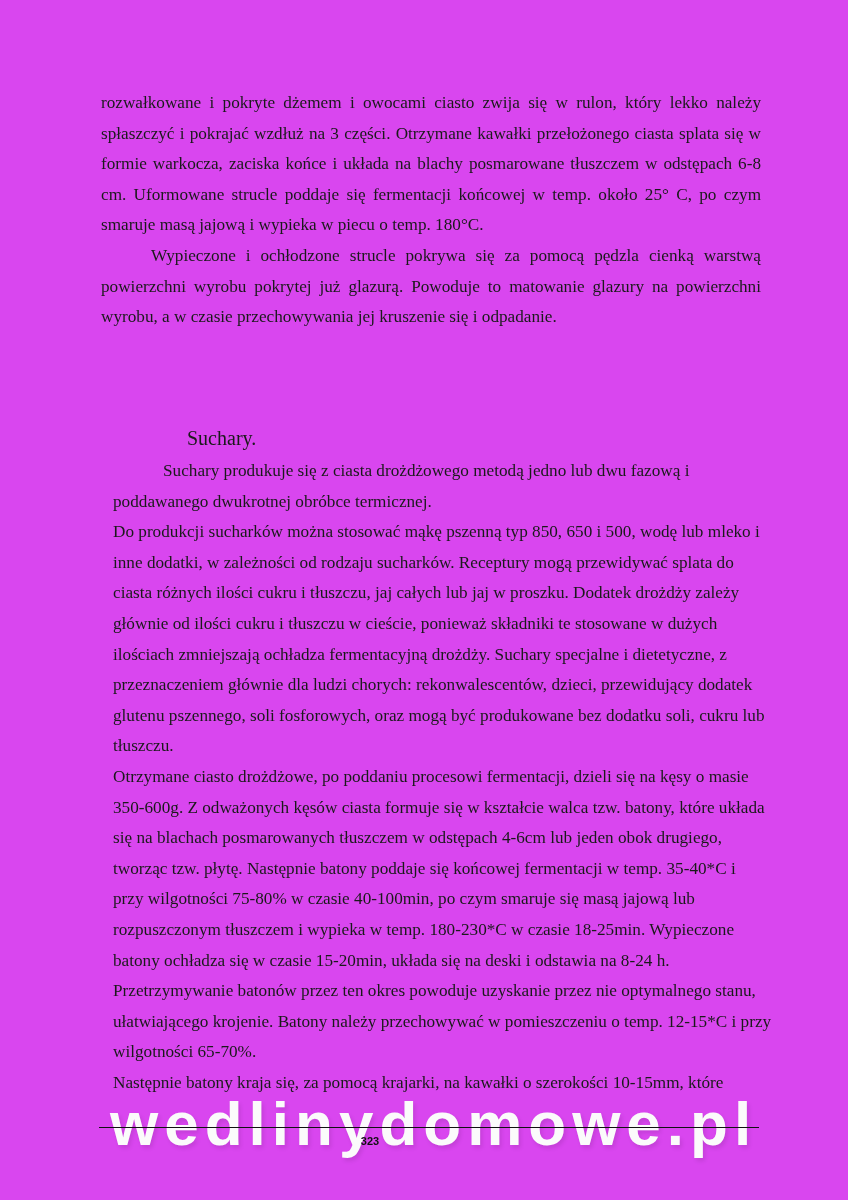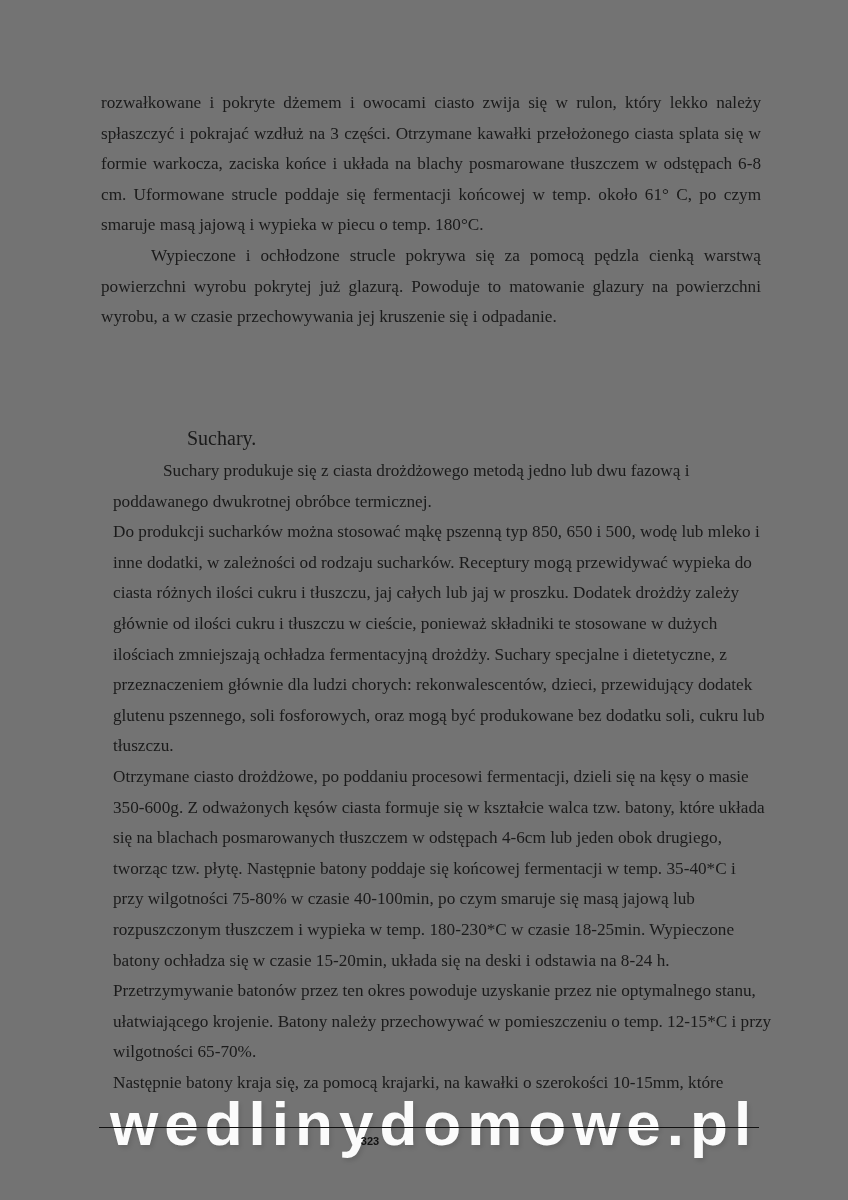--- a/index.html
+++ b/index.html
@@ -1,17 +1,17 @@
 <!DOCTYPE html>
 <html><head>
   <meta charset="utf-8">
   <style>
     html, body { margin: 0; padding: 0; background: #ffffff; }
     body { width: 848px; height: 1200px; position: relative; overflow: hidden; }
-    .page { position: absolute; left: 0; top: 0; width: 848px; height: 1200px; background: #737373; }
+    .page { position: absolute; left: 0; top: 0; width: 848px; height: 1200px; background: #d946ef; }
     .text {
       font-family: "Liberation Serif", serif;
       font-size: 17.2px;
       color: #1a1a1a;
       position: absolute;
       left: 101px;
       width: 660px;
       line-height: 30.6px;
     }
     .block1 { top: 88px; text-align: justify; }
@@ -63,34 +63,34 @@
   </style>
 </head>
 <body>
 
 <div class="page">
 
   <div class="text block1">
     <span class="line j">rozwałkowane i pokryte dżemem i owocami ciasto zwija się w rulon, który lekko należy</span>
     <span class="line j">spłaszczyć i pokrajać wzdłuż na 3 części. Otrzymane kawałki przełożonego ciasta splata się w</span>
     <span class="line j">formie warkocza, zaciska końce i układa na blachy posmarowane tłuszczem w odstępach 6-8</span>
-    <span class="line j">cm. Uformowane strucle poddaje się fermentacji końcowej w temp. około 61° C, po czym</span>
+    <span class="line j">cm. Uformowane strucle poddaje się fermentacji końcowej w temp. około 25° C, po czym</span>
     <span class="line">smaruje masą jajową i wypieka w piecu o temp. 180°C.</span>
     <span class="line j indent">Wypieczone i ochłodzone strucle pokrywa się za pomocą pędzla cienką warstwą</span>
     <span class="line j">powierzchni wyrobu pokrytej już glazurą. Powoduje to matowanie glazury na powierzchni</span>
     <span class="line">wyrobu, a w czasie przechowywania jej kruszenie się i odpadanie.</span>
   </div>
 
   <div class="heading">Suchary.</div>
 
   <div class="text block2">
     <span class="line indent">Suchary produkuje się z ciasta drożdżowego metodą jedno lub dwu fazową i</span>
     <span class="line">poddawanego dwukrotnej obróbce termicznej.</span>
     <span class="line">Do produkcji sucharków  można stosować mąkę pszenną typ 850, 650 i 500, wodę lub mleko i</span>
-    <span class="line">inne dodatki, w zależności od rodzaju sucharków. Receptury mogą przewidywać wypieka do</span>
+    <span class="line">inne dodatki, w zależności od rodzaju sucharków. Receptury mogą przewidywać splata do</span>
     <span class="line">ciasta różnych ilości cukru i tłuszczu, jaj całych lub jaj w proszku. Dodatek drożdży zależy</span>
     <span class="line">głównie od ilości cukru i tłuszczu w cieście, ponieważ składniki te stosowane w dużych</span>
     <span class="line">ilościach zmniejszają ochładza fermentacyjną drożdży. Suchary specjalne i dietetyczne, z</span>
     <span class="line">przeznaczeniem głównie dla ludzi chorych: rekonwalescentów, dzieci, przewidujący dodatek</span>
     <span class="line">glutenu pszennego, soli fosforowych, oraz mogą być produkowane bez dodatku soli, cukru lub</span>
     <span class="line">tłuszczu.</span>
     <span class="line">Otrzymane ciasto drożdżowe, po poddaniu procesowi fermentacji, dzieli się na kęsy o masie</span>
     <span class="line">350-600g. Z odważonych kęsów ciasta formuje się w kształcie walca tzw.  batony, które układa</span>
     <span class="line">się na blachach posmarowanych tłuszczem w odstępach 4-6cm lub jeden obok drugiego,</span>
     <span class="line">tworząc tzw. płytę.  Następnie batony poddaje się końcowej fermentacji w temp. 35-40*C i</span>

